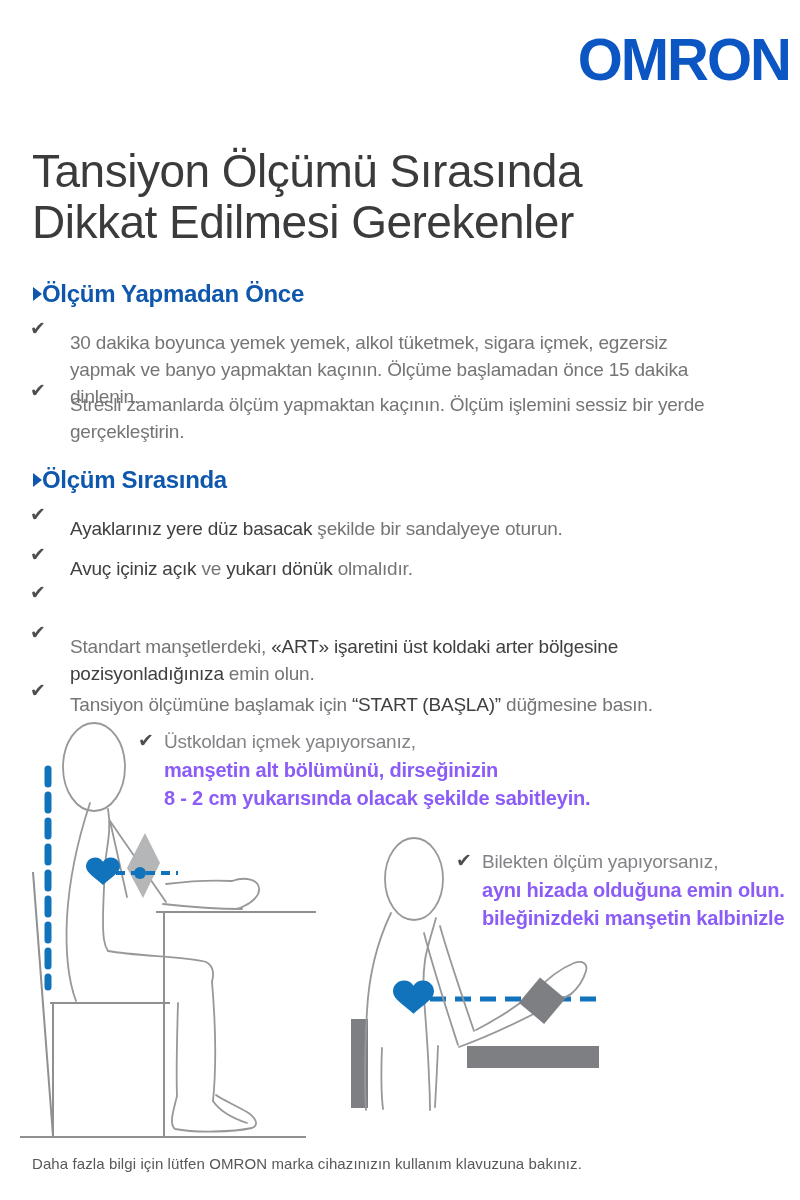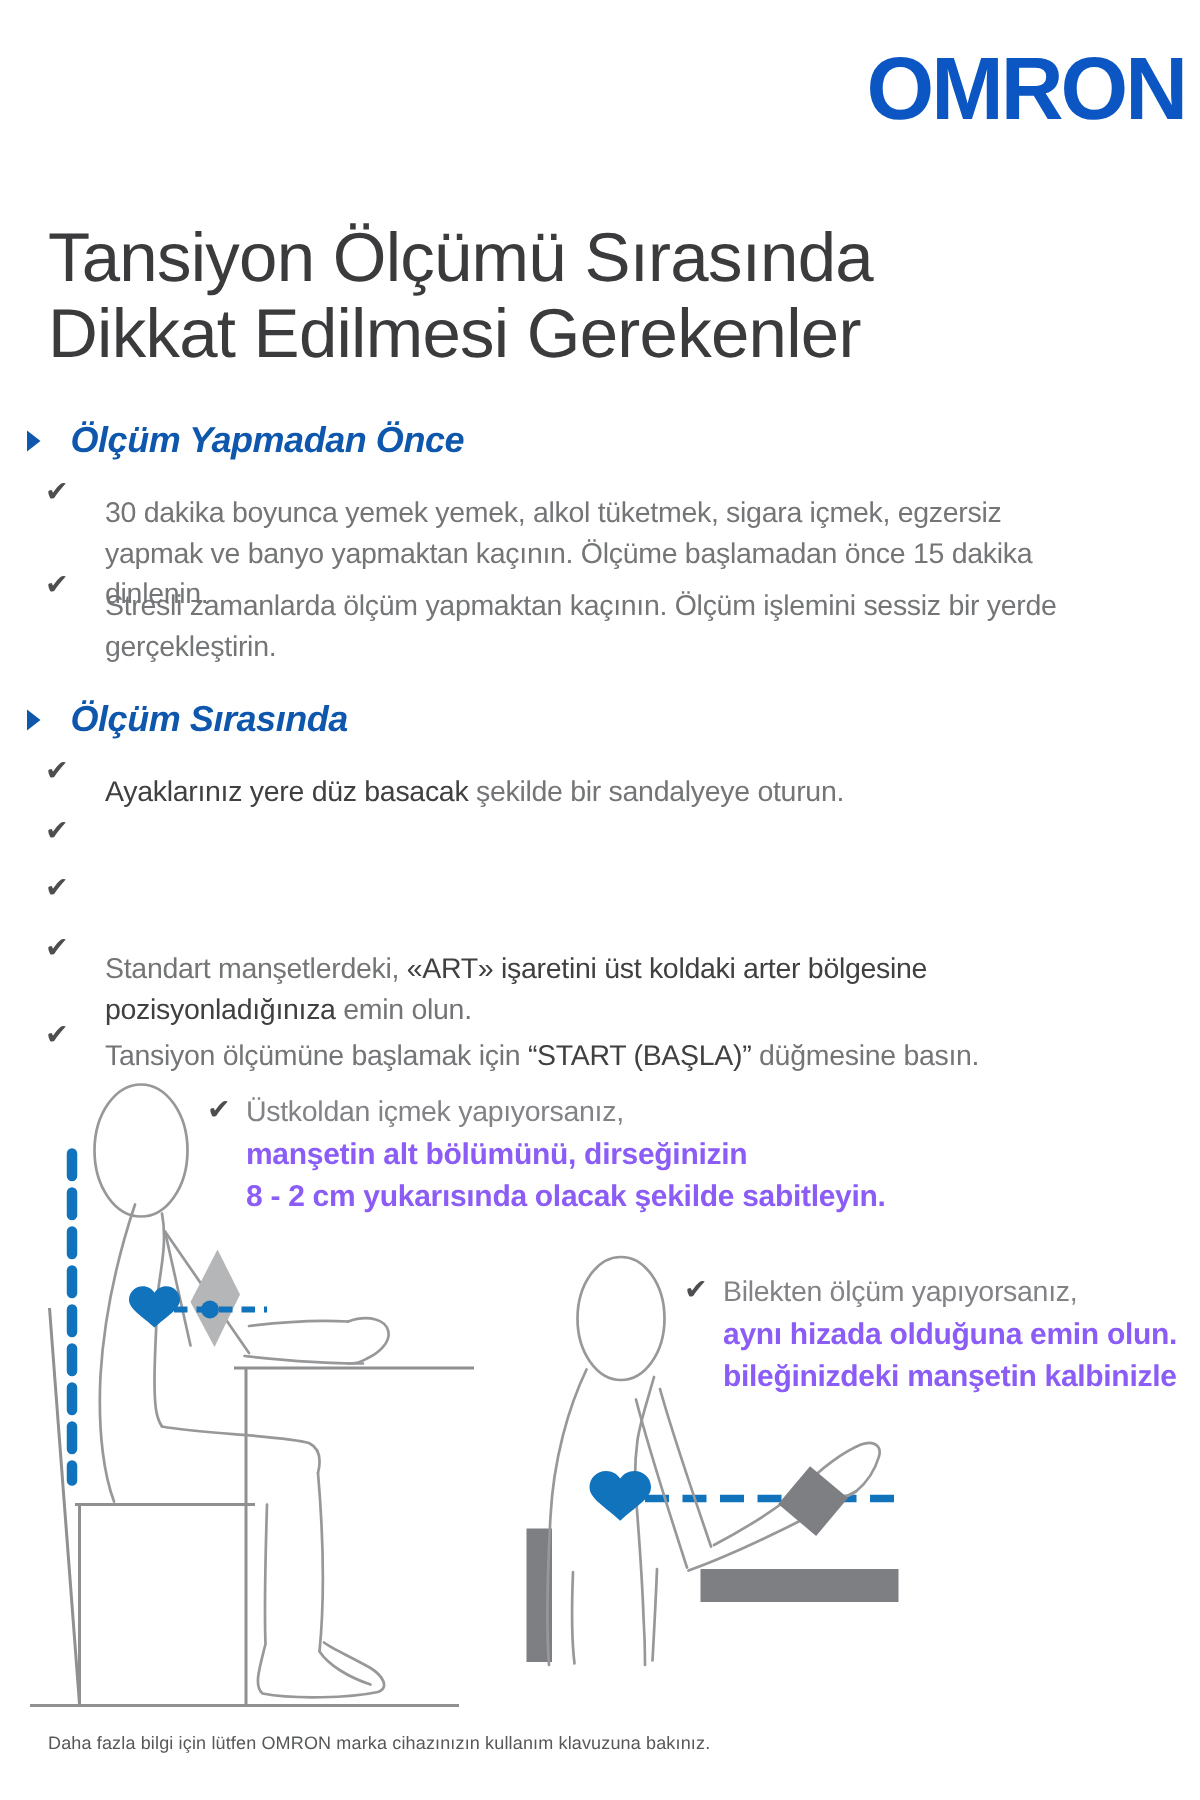--- a/index.html
+++ b/index.html
@@ -11,39 +11,39 @@
 
   
   .logo{top:24px;right:10px;font-size:58px;font-weight:700;letter-spacing:-2px;
         color:#0b56c3;line-height:72px;transform:scaleY(1.02);}
 
   
   .title{left:32px;top:146px;font-size:46px;line-height:51px;color:#3b3b3d;
          font-weight:400;letter-spacing:-0.5px;}
 
   
-  .sec-head{left:18px;display:flex;align-items:center;gap:20px;font-style:italic;}
+  .sec-head{left:33px;display:flex;align-items:center;gap:0;}
   .tri{width:0;height:0;border-left:9px solid #0e57ad;border-top:7px solid transparent;
        border-bottom:7px solid transparent;}
   .sec-title{font-size:24px;font-weight:700;color:#0e57ad;letter-spacing:-0.3px;}
 
   
   .bullet{left:30px;width:712px;display:flex;align-items:flex-start;}
   .chk{flex:0 0 27px;font-size:19px;font-weight:700;color:#4d4e50;line-height:26px;}
   .bt{margin:13px;font-size:19px;line-height:27px;color:#747577;letter-spacing:-0.2px;}
   .bt .b{font-weight:400;color:#404040;}
 
   
   .note{display:flex;align-items:flex-start;}
   .note .chk{flex:0 0 26px;}
   .note-lines{font-size:19px;line-height:28px;color:#828386;letter-spacing:-0.2px;}
   .note-lines .bold-line{font-size:20px;font-weight:700;color:#8b5cf6;}
 
   
-  .footer{left:32px;top:1155px;font-size:12px;color:#57585a;letter-spacing:0.1px;}
+  .footer{left:32px;top:1155px;font-size:15px;color:#57585a;letter-spacing:0.1px;}
 
   svg{position:absolute;overflow:visible;}
   .fig-stroke{fill:none;stroke:#97989a;stroke-width:1.8;stroke-linecap:round;stroke-linejoin:round;}
   .furn{fill:none;stroke:#8f9092;stroke-width:2;stroke-linecap:butt;}
 </style>
 </head>
 <body>
 
 <div class="abs logo">OMRON</div>
 
@@ -70,20 +70,21 @@
   <span class="tri"></span>
   <span class="sec-title">Ölçüm Sırasında</span>
 </div>
 
 <div class="abs bullet" style="top:502px;">
   <span class="chk">✔</span>
   <p class="bt"><span class="b">Ayaklarınız yere düz basacak</span><span> şekilde bir sandalyeye oturun.</span></p>
 </div>
 <div class="abs bullet" style="top:542px;">
   <span class="chk">✔</span>
+  <p class="bt"><span class="b">Avuç içiniz açık</span><span> ve </span><span class="b">yukarı dönük</span><span> olmalıdır.</span></p>
 </div>
 <div class="abs bullet" style="top:580px;">
   <span class="chk">✔</span>
 </div>
 <div class="abs bullet" style="top:620px;width:660px;">
   <span class="chk">✔</span>
   <p class="bt"><span>Standart manşetlerdeki, </span><span class="b">«ART» işaretini üst koldaki arter bölgesine pozisyonladığınıza</span><span> emin olun.</span></p>
 </div>
 <div class="abs bullet" style="top:678px;">
   <span class="chk">✔</span>

